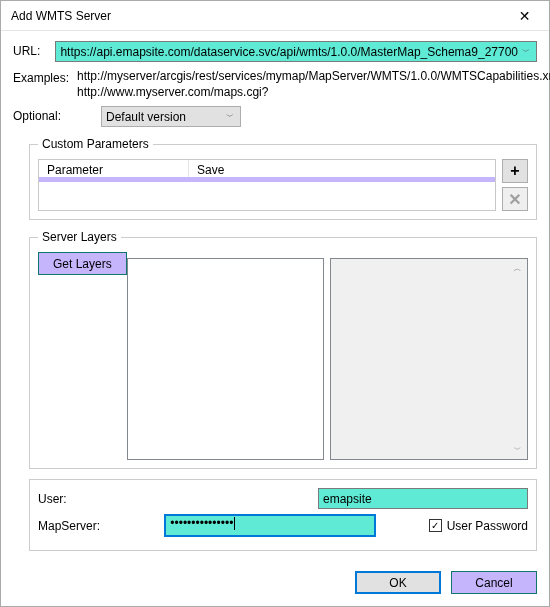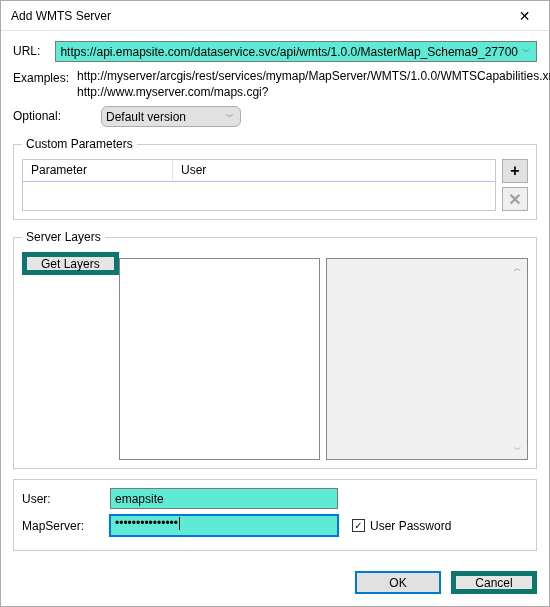--- a/index.html
+++ b/index.html
@@ -52,44 +52,44 @@
     display: flex; align-items: center;
     padding-right: 18px;
     overflow: hidden; white-space: nowrap;
   }
   .combo .arrow {
     position: absolute; right: 2px; top: 0; bottom: 0;
     width: 16px; display: flex; align-items: center; justify-content: center;
     font-size: 8px; color: #555;
   }
   .combo.small { width: 140px; }
-  .combo.small-bg { background: #e1e1e1; border-color: #adadad; border-radius: 6px; }
+  .combo.small-bg { background: #e1e1e1; border-color: #adadad; }
   .examples { font-size: 12px; line-height: 1.35; }
 
   fieldset.group {
     border: 1px solid #ccc;
-    margin: 4px 0 0 0;
+    margin: 4px 0 0 16px;
     padding: 8px 8px 8px 8px;
   }
   fieldset.group > legend {
     padding: 0 4px; font-size: 12px; color: #000;
   }
 
   
   .param-area { display: flex; gap: 6px; }
   .param-table {
     flex: 1;
     border: 1px solid #c8c8c8;
     height: 52px;
     background: #fff;
   }
   .param-table .hdr {
     display: flex; height: 22px;
     background: #fff;
-    border-bottom: 1px solid #c4b5fd;
+    border-bottom: 5px solid #c4b5fd;
   }
   .param-table .hdr div {
     padding: 3px 8px;
     border-right: 1px solid #e4e4e4;
   }
   .param-table .hdr .col1 { width: 150px; }
   .param-table .hdr .col2 { flex: 1; border-right: none; }
   .param-btns { display: flex; flex-direction: column; gap: 4px; }
   .sqbtn {
     width: 26px; height: 24px;
@@ -98,22 +98,22 @@
     display: flex; align-items: center; justify-content: center;
     font-size: 16px; font-weight: bold;
     cursor: default;
   }
   .sqbtn.disabled { color: #a0a0a0; background: #efefef; }
 
   
   .layers-group { flex: 1; display: flex; flex-direction: row; }
   .btn {
     height: 23px;
-    border: 5px solid #0f766e;
-    background: #e5e5e5;
+    border: 1px solid #0f766e;
+    background: #c4b5fd;
     font: inherit;
     padding: 0 14px;
     cursor: default;
   }
   .btn.primary { border: 2px solid #0078d7; background: #e1e1e1; }
   .layers-panes {
     flex: 1; display: flex; gap: 6px; margin-top: 6px;
     min-height: 190px;
   }
   .pane {
@@ -125,23 +125,23 @@
   .pane.right { background: #f0f0f0; }
   .sbar {
     position: absolute; right: 1px; top: 1px; bottom: 1px; width: 17px;
     background: #f0f0f0;
     display: flex; flex-direction: column; justify-content: space-between;
     align-items: center;
   }
   .sbar span { font-size: 8px; color: #888; padding: 3px 0; }
 
   
-  .acct-row { display: flex; align-items: center; gap: 8px; margin-bottom: 6px; }
+  .acct-row { display: flex; align-items: center; gap: 8px; margin-bottom: 6px; justify-content: space-between; }
   .acct-row .lbl { width: 80px; }
-  .acct-row .txt { width: 228px; }
+  .acct-row .txt { width: 210px; }
   .txt.focus { border: 1px solid #0078d7; outline: 1px solid #0078d7; }
   .chk { display: flex; align-items: center; gap: 5px; margin-left: 6px; }
   .chk .box {
     width: 13px; height: 13px; border: 1px solid #333; background: #fff;
     display: flex; align-items: center; justify-content: center;
     font-size: 10px; line-height: 1;
   }
 
   .footer {
     display: flex; justify-content: flex-end; gap: 10px;
@@ -195,21 +195,21 @@
         </div>
       </div>
     </div>
 
     <fieldset class="group">
       <legend>Custom Parameters</legend>
       <div class="param-area">
         <div class="param-table">
           <div class="hdr">
             <div class="col1">Parameter</div>
-            <div class="col2">User</div>
+            <div class="col2">Save</div>
           </div>
         </div>
         <div class="param-btns">
           <div class="sqbtn">
             <span>+</span>
           </div>
           <div class="sqbtn disabled">
             <span>✕</span>
           </div>
         </div>

